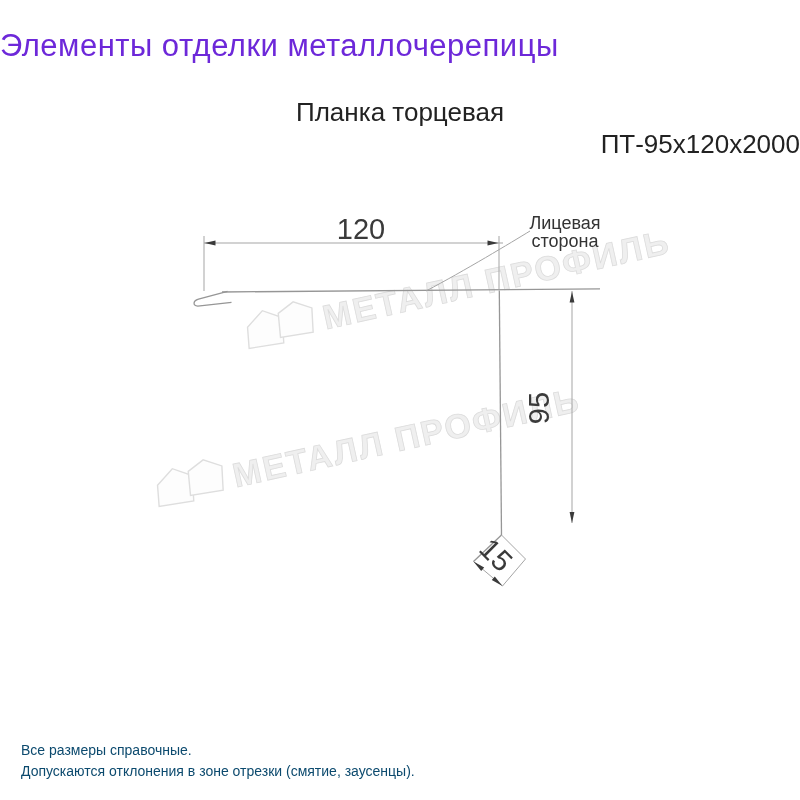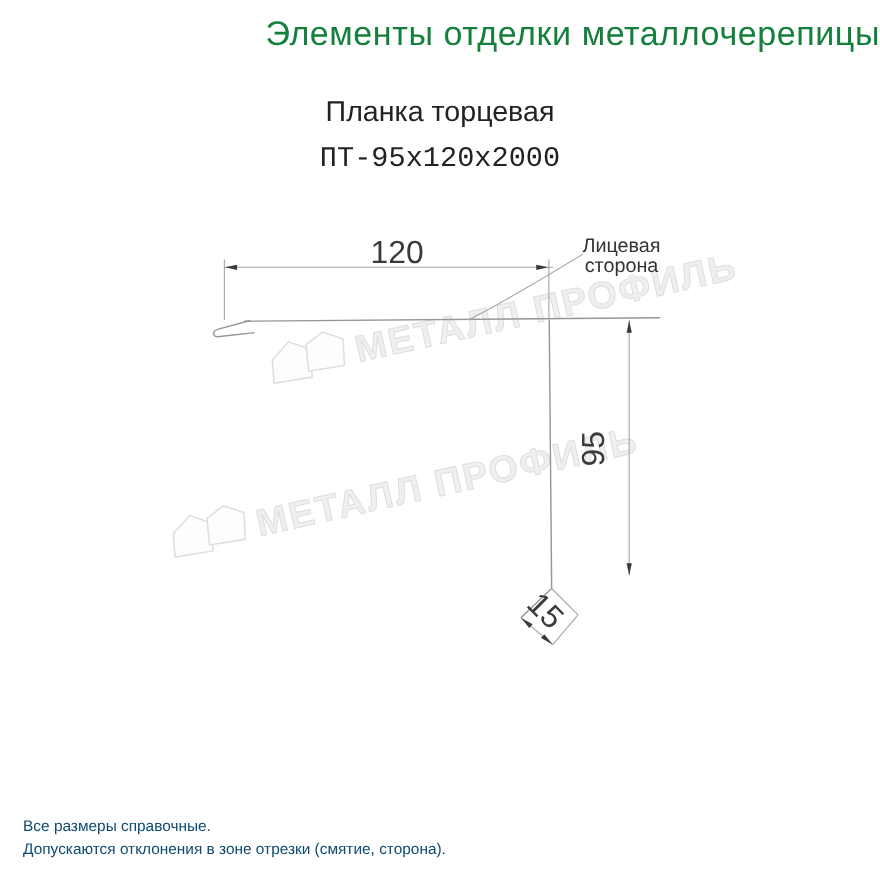--- a/index.html
+++ b/index.html
@@ -1,30 +1,30 @@
 <!DOCTYPE html>
 <html><head>
 <meta charset="utf-8">
 <style>
   html,body{margin:0;padding:0;}
   body{
     width:800px;height:800px;background:#ffffff;position:relative;
     font-family:"Liberation Sans", sans-serif;overflow:hidden;
   }
   .page-title{
-    position:absolute;top:13px;left:0;width:800px;text-align:right;
-    font-size:31px;color:#15803d;letter-spacing:0.5px;
+    position:absolute;top:28px;left:0;width:800px;text-align:left;
+    font-size:31px;color:#6d28d9;letter-spacing:0.5px;
   }
   .product-name{
-    position:absolute;top:86px;left:0;width:800px;text-align:center;
+    position:absolute;top:97px;left:0;width:800px;text-align:center;
     font-size:26px;color:#222222;
   }
   .product-sku{
-    position:absolute;top:129px;left:0;width:800px;text-align:center;
-    font-size:26px;color:#222222;font-family:Liberation Mono, monospace;
+    position:absolute;top:129px;left:0;width:800px;text-align:right;
+    font-size:26px;color:#222222;
   }
   .drawing{position:absolute;top:0;left:0;}
   .footer{
     position:absolute;left:21px;top:740px;
     font-size:14px;color:#0c4a6e;line-height:21px;
   }
   .wm-text{
     font-size:34px;font-weight:bold;letter-spacing:2px;
     fill:#efefef;stroke:#dcdcdc;stroke-width:0.8px;
   }
@@ -93,14 +93,14 @@
 
   <g>
     <path class="thin" d="M 530,231 C 512,242 464,271 426,291"></path>
     <text class="face-text" x="565" y="229" text-anchor="middle">Лицевая</text>
     <text class="face-text" x="565" y="247" text-anchor="middle">сторона</text>
   </g>
 </svg>
 
 <div class="footer">
   <div>Все размеры справочные.</div>
-  <div>Допускаются отклонения в зоне отрезки (смятие, сторона).</div>
+  <div>Допускаются отклонения в зоне отрезки (смятие, заусенцы).</div>
 </div>
 
 </body></html>

